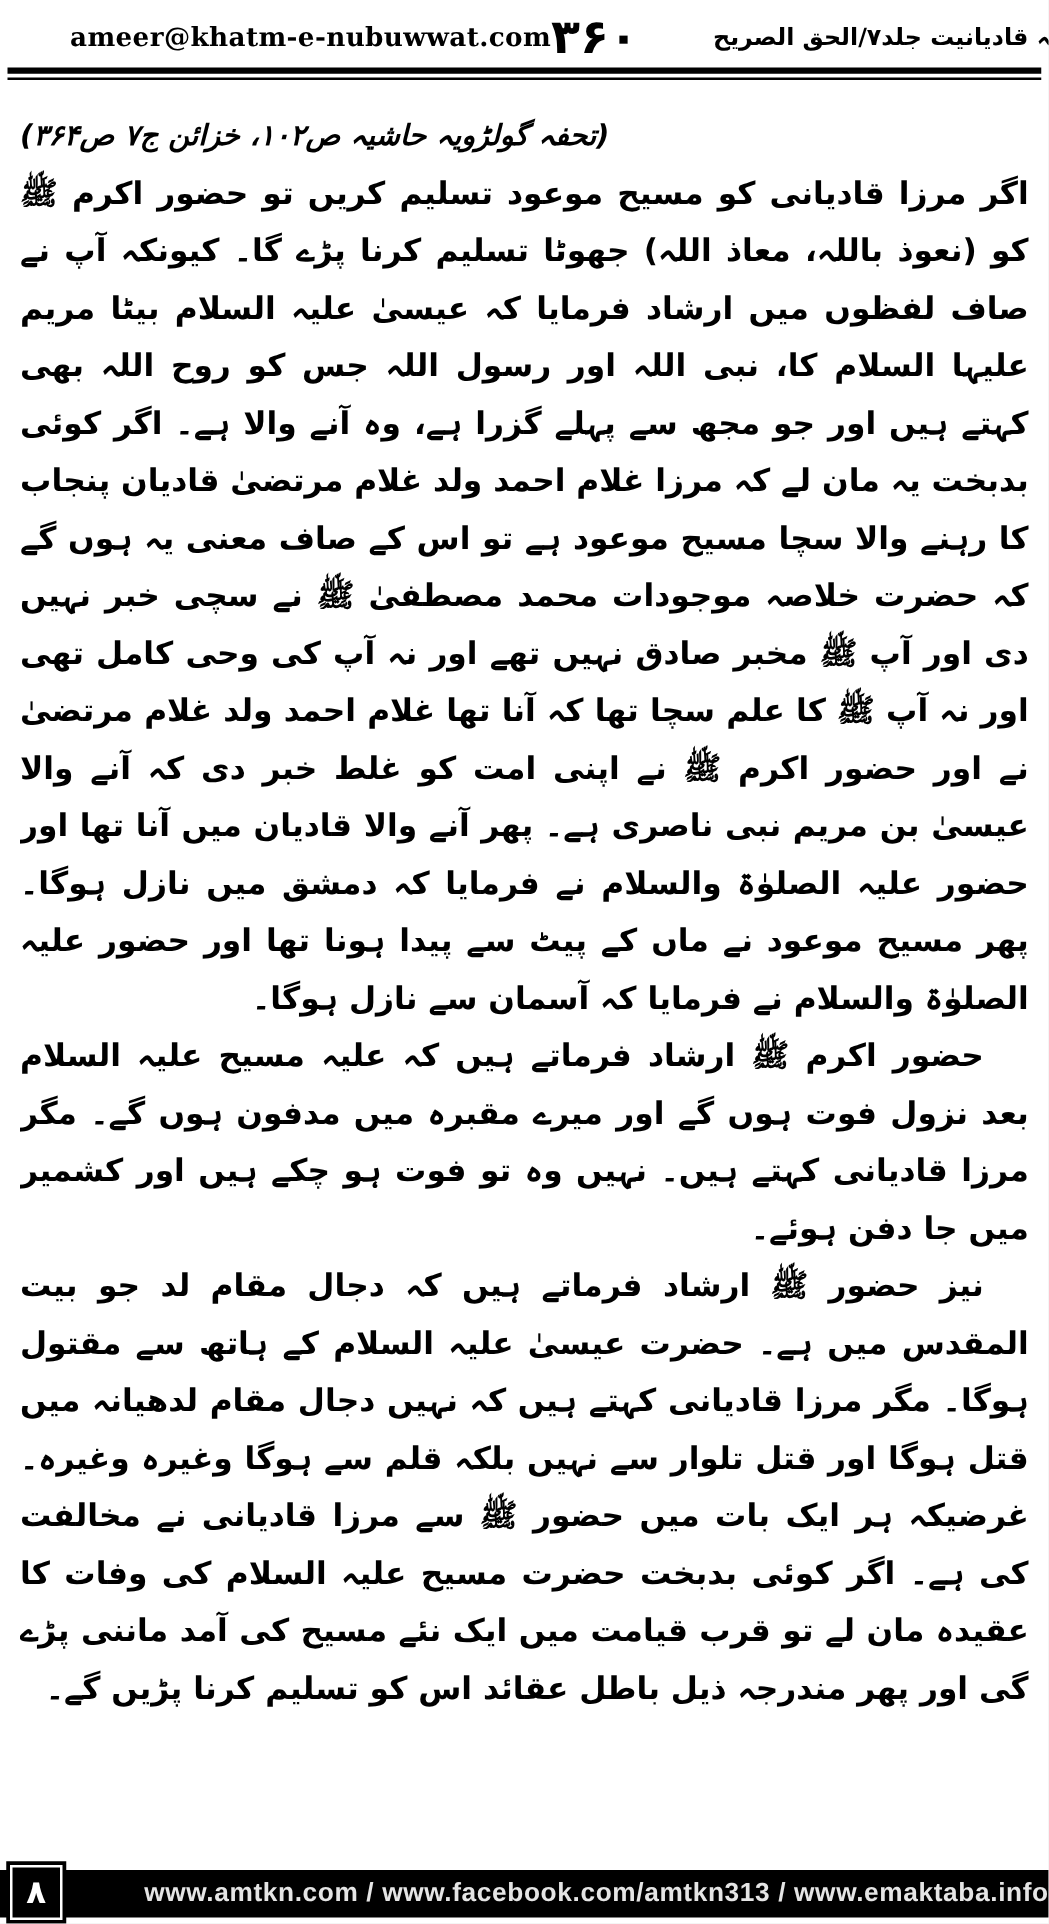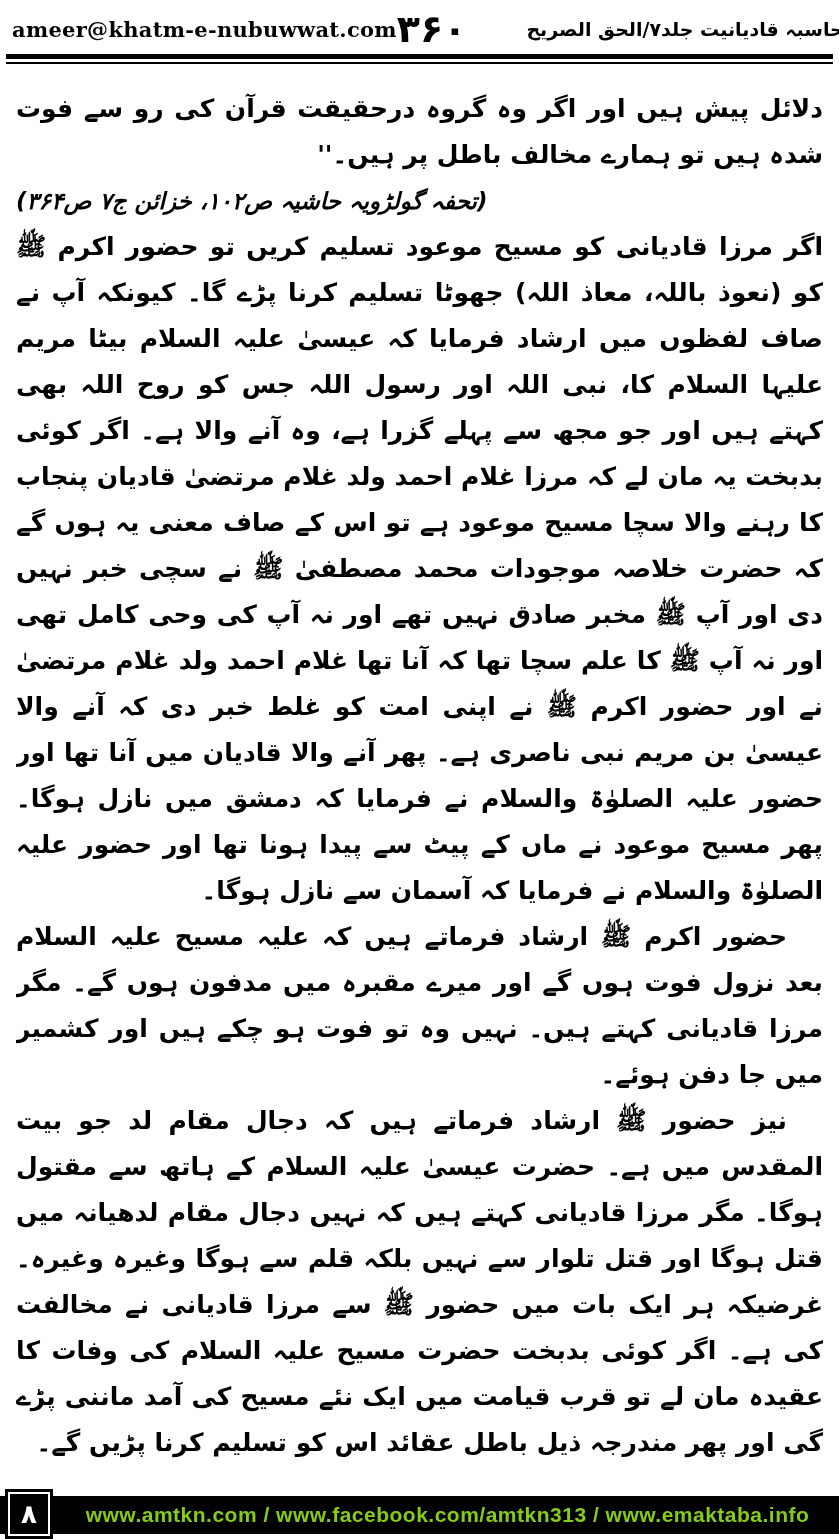--- a/index.html
+++ b/index.html
@@ -12,20 +12,21 @@
     color: #000;
     overflow: hidden;
     font-family: "DejaVu Sans", sans-serif;
   }
   
   .header {
     display: flex;
     align-items: center;
     justify-content: space-between;
     padding: 10px 12px 2px 12px;
+    margin-left: 44px;
   }
   .email {
     font-family: "DejaVu Serif", serif;
     font-weight: bold;
     font-size: 21px;
     letter-spacing: 0.3px;
     white-space: nowrap;
   }
   .page-num {
     font-weight: bold;
@@ -73,22 +74,22 @@
     left: 0;
     right: 0;
     bottom: 5px;
     height: 38px;
     background: #000;
     display: flex;
     align-items: center;
   }
   .footer-links {
     flex: 1;
-    text-align: center;
-    color: #84cc16;
+    text-align: right;
+    color: #e5e5e5;
     font-family: "Liberation Sans", sans-serif;
     font-weight: bold;
     font-size: 21px;
     letter-spacing: 0.5px;
     padding-left: 56px;
   }
   .page-box {
     position: absolute;
     left: 8px;
     bottom: 3px;
@@ -112,21 +113,20 @@
 
   <header class="header">
     <span class="email">ameer@khatm-e-nubuwwat.com</span>
     <span class="page-num">۳۶۰</span>
     <span class="title">محاسبہ قادیانیت جلد۷/الحق الصریح</span>
   </header>
 
   <div class="rule"></div>
 
   <main class="body-text">
-    <p class="noindent">دلائل پیش ہیں اور اگر وہ گروہ درحقیقت قرآن کی رو سے فوت شدہ ہیں تو ہمارے مخالف باطل پر ہیں۔''</p>
     <p class="reference">(تحفہ گولڑویہ حاشیہ ص۱۰۲، خزائن ج۷ ص۳۶۴)</p>
     <p class="noindent">اگر مرزا قادیانی کو مسیح موعود تسلیم کریں تو حضور اکرم ﷺ کو (نعوذ باللہ، معاذ اللہ) جھوٹا تسلیم کرنا پڑے گا۔ کیونکہ آپ نے صاف لفظوں میں ارشاد فرمایا کہ عیسیٰ علیہ السلام بیٹا مریم علیہا السلام کا، نبی اللہ اور رسول اللہ جس کو روح اللہ بھی کہتے ہیں اور جو مجھ سے پہلے گزرا ہے، وہ آنے والا ہے۔ اگر کوئی بدبخت یہ مان لے کہ مرزا غلام احمد ولد غلام مرتضیٰ قادیان پنجاب کا رہنے والا سچا مسیح موعود ہے تو اس کے صاف معنی یہ ہوں گے کہ حضرت خلاصہ موجودات محمد مصطفیٰ ﷺ نے سچی خبر نہیں دی اور آپ ﷺ مخبر صادق نہیں تھے اور نہ آپ کی وحی کامل تھی اور نہ آپ ﷺ کا علم سچا تھا کہ آنا تھا غلام احمد ولد غلام مرتضیٰ نے اور حضور اکرم ﷺ نے اپنی امت کو غلط خبر دی کہ آنے والا عیسیٰ بن مریم نبی ناصری ہے۔ پھر آنے والا قادیان میں آنا تھا اور حضور علیہ الصلوٰۃ والسلام نے فرمایا کہ دمشق میں نازل ہوگا۔ پھر مسیح موعود نے ماں کے پیٹ سے پیدا ہونا تھا اور حضور علیہ الصلوٰۃ والسلام نے فرمایا کہ آسمان سے نازل ہوگا۔</p>
     <p>حضور اکرم ﷺ ارشاد فرماتے ہیں کہ علیہ مسیح علیہ السلام بعد نزول فوت ہوں گے اور میرے مقبرہ میں مدفون ہوں گے۔ مگر مرزا قادیانی کہتے ہیں۔ نہیں وہ تو فوت ہو چکے ہیں اور کشمیر میں جا دفن ہوئے۔</p>
     <p>نیز حضور ﷺ ارشاد فرماتے ہیں کہ دجال مقام لد جو بیت المقدس میں ہے۔ حضرت عیسیٰ علیہ السلام کے ہاتھ سے مقتول ہوگا۔ مگر مرزا قادیانی کہتے ہیں کہ نہیں دجال مقام لدھیانہ میں قتل ہوگا اور قتل تلوار سے نہیں بلکہ قلم سے ہوگا وغیرہ وغیرہ۔ غرضیکہ ہر ایک بات میں حضور ﷺ سے مرزا قادیانی نے مخالفت کی ہے۔ اگر کوئی بدبخت حضرت مسیح علیہ السلام کی وفات کا عقیدہ مان لے تو قرب قیامت میں ایک نئے مسیح کی آمد ماننی پڑے گی اور پھر مندرجہ ذیل باطل عقائد اس کو تسلیم کرنا پڑیں گے۔</p>
 
   </main>
 
   <footer class="footer">
     <div class="footer-links">www.amtkn.com / www.facebook.com/amtkn313 / www.emaktaba.info</div>
   </footer>

